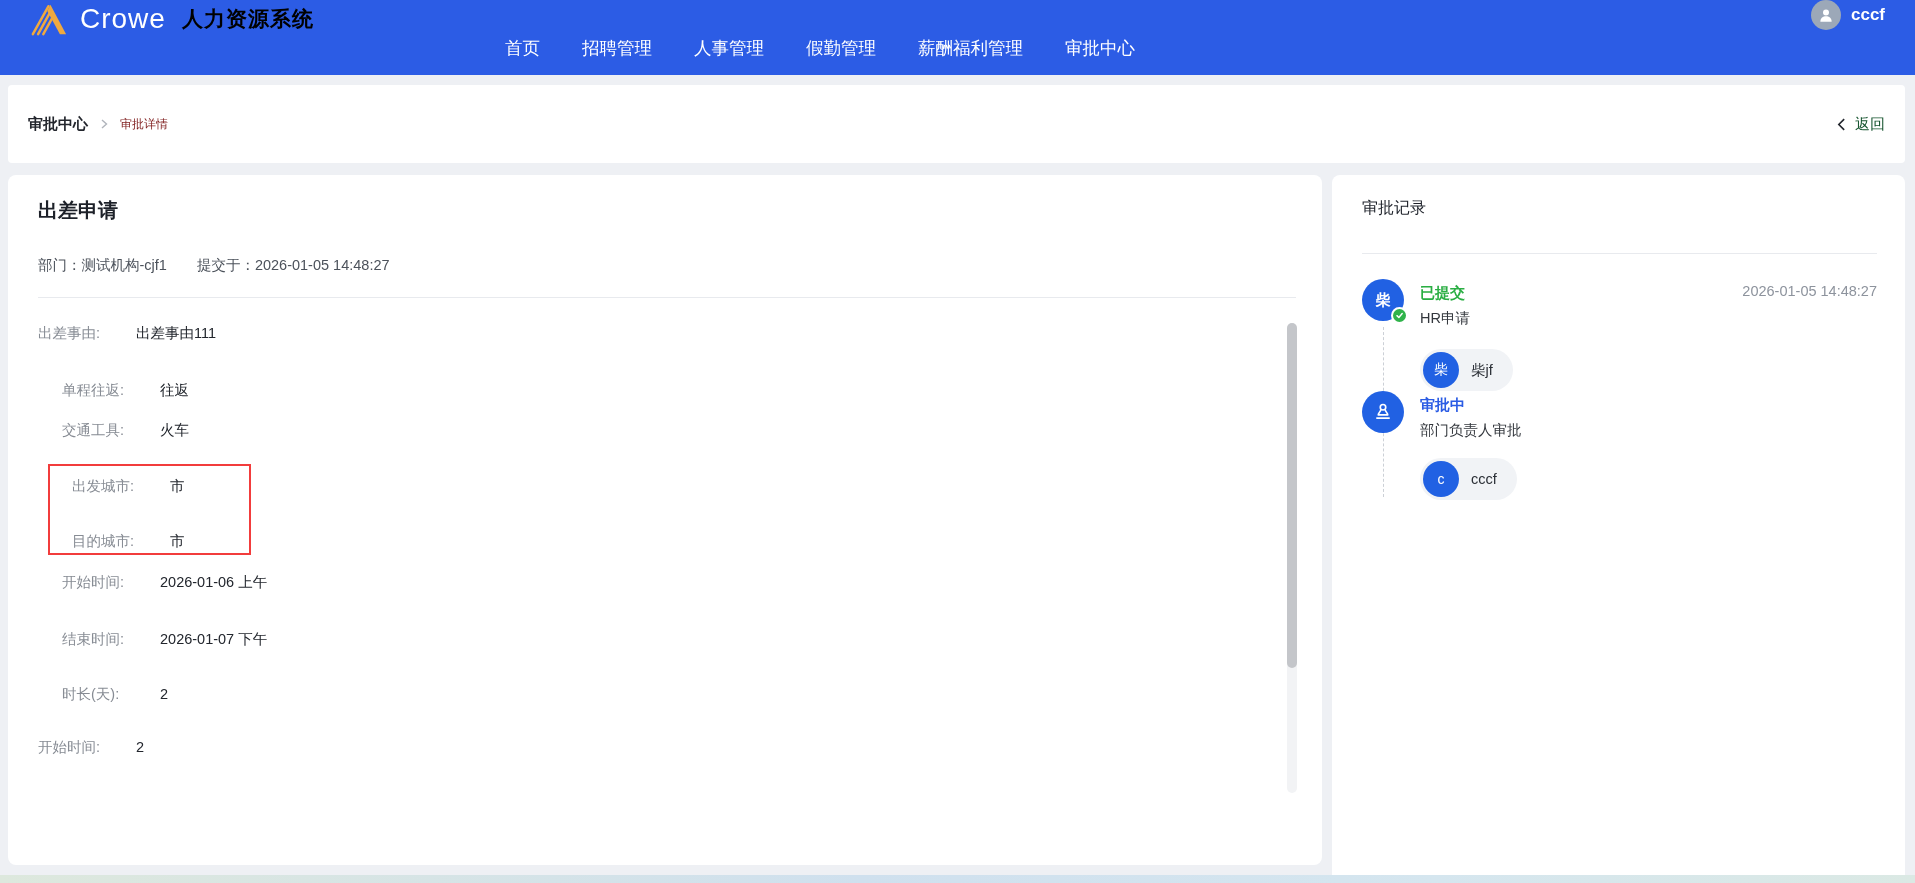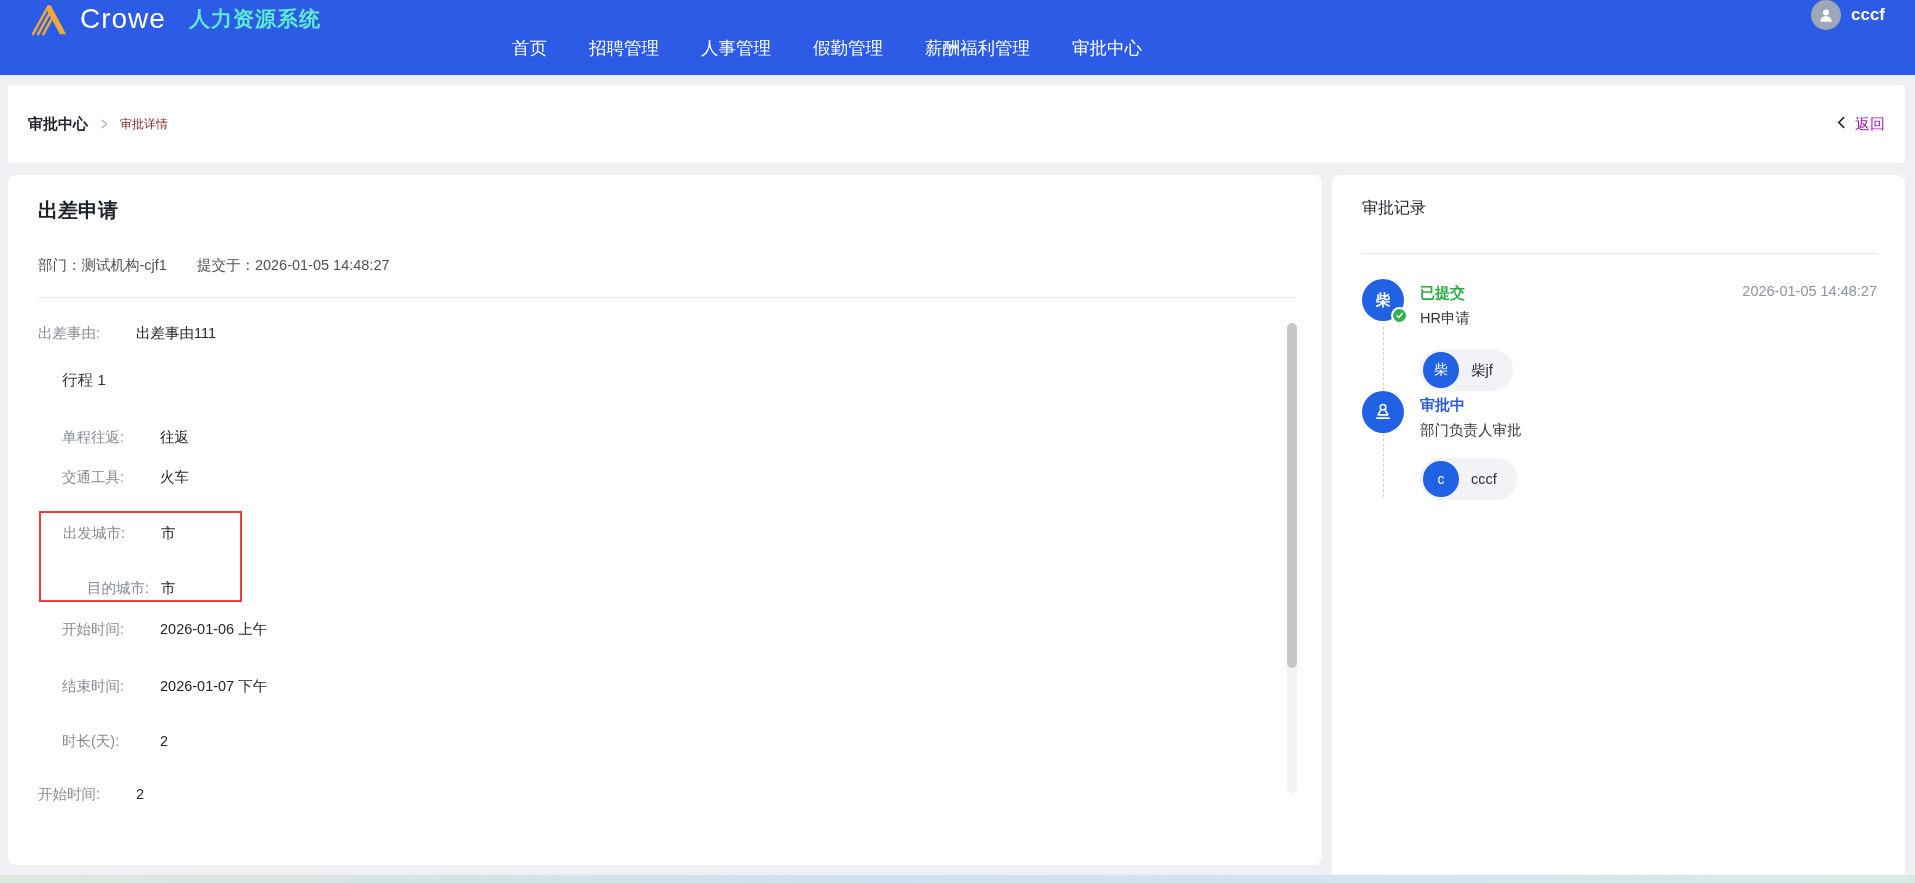--- a/index.html
+++ b/index.html
@@ -13,21 +13,21 @@
   }
 
   
   .topbar {
     position:absolute; top:0; left:0; width:1915px; height:75px;
     background:#2c5ce5; display:flex; align-items:flex-start;
   }
   .brand { display:flex; align-items:center; margin-left:30px; }
   .logo { width:38px; height:38px; margin-right:12px; }
   .brand-name { color:#fff; font-size:28px; font-weight:400; letter-spacing:1px; }
-  .brand-product { color:#5eead4; font-size:21px; font-weight:700; margin-left:23px; letter-spacing:1px; }
+  .brand-product { color:#000000; font-size:21px; font-weight:700; margin-left:16px; letter-spacing:1px; }
   .nav { display:flex; height:95px; margin-left:170px; }
   .nav-item {
     position:relative; display:flex; align-items:center;
     padding:0 6px; margin:0 15px; color:#fff; font-size:17.5px; cursor:pointer;
   }
   .nav-item .active-bar {
     position:absolute; left:-2px; right:-2px; bottom:3px; height:5px;
     background:#f2b600; border-radius:1px;
   }
   .userbox { margin-left:auto; margin-right:30px; display:flex; align-items:center; }
@@ -39,21 +39,21 @@
 
   
   .crumbbar {
     position:absolute; top:85px; left:8px; width:1897px; height:78px;
     background:#fff; border-radius:4px;
     display:flex; align-items:center; padding:0 20px;
   }
   .crumb-current { font-size:15px; font-weight:700; color:#23262d; cursor:pointer; }
   .crumb-sep { margin:0 10px; display:flex; align-items:center; }
   .crumb-page { font-size:12px; color:#7f1d1d; }
-  .backbox { margin-left:auto; display:flex; cursor:pointer; color:#a21caf; }
+  .backbox { margin-left:auto; display:flex; align-items:center; cursor:pointer; color:#14532d; }
   .back-label { font-size:15px; margin-left:7px; }
 
   
   .main-card {
     position:absolute; top:175px; left:8px; width:1314px; height:690px;
     background:#fff; border-radius:8px; padding:0 26px 0 30px; overflow:hidden;
   }
   .side-card {
     position:absolute; top:175px; left:1332px; width:573px; height:830px;
     background:#fff; border-radius:8px; padding:0 28px 0 30px; overflow:hidden;
@@ -68,24 +68,24 @@
 
   .fields { margin-top:12px; padding-top:13px; height:503px; overflow:hidden; }
   .frow { display:flex; font-size:14.5px; line-height:20px; }
   .frow .flabel { color:#878c94; min-width:86px; }
   .frow .fvalue { color:#22262d; margin-left:12px; }
   .indent { padding-left:24px; }
   .trip-title { margin-top:26px; padding-left:24px; font-size:15.5px; line-height:21px; color:#33373d; font-weight:400; }
   .mt20 { margin-top:20px; } .mt37 { margin-top:37px; } .mt35 { margin-top:35px; }
   .mt31 { margin-top:17px; } .mt33 { margin-top:33px; }
   .redbox {
-    margin-top:24px; margin-left:1px; width:203px;
+    margin-top:24px; margin-left:10px; width:203px;
     border:2px solid #f23c3c; padding:10px 0 2px 22px;
   }
-  .redbox .frow + .frow { margin-top:35px;text-align:right; }
+  .redbox .frow + .frow { margin-top:35px; }
 
   .scroll-track {
     position:absolute; left:1279px; top:148px; width:10px; height:470px;
     background:#f2f3f5; border-radius:5px;
   }
   .scroll-thumb {
     position:absolute; left:0; top:0; width:10px; height:345px;
     background:#c4c6ca; border-radius:5px;
   }
 
@@ -212,21 +212,20 @@
   </div>
 
   <div class="divider"></div>
 
   <div class="fields">
     <div class="frow">
       <span class="flabel">出差事由:</span>
       <span class="fvalue">出差事由111</span>
     </div>
 
-    <div class="trip-title">行程 1</div>
 
     <div class="frow indent mt37">
       <span class="flabel">单程往返:</span>
       <span class="fvalue">往返</span>
     </div>
 
     <div class="frow indent mt20">
       <span class="flabel">交通工具:</span>
       <span class="fvalue">火车</span>
     </div>

